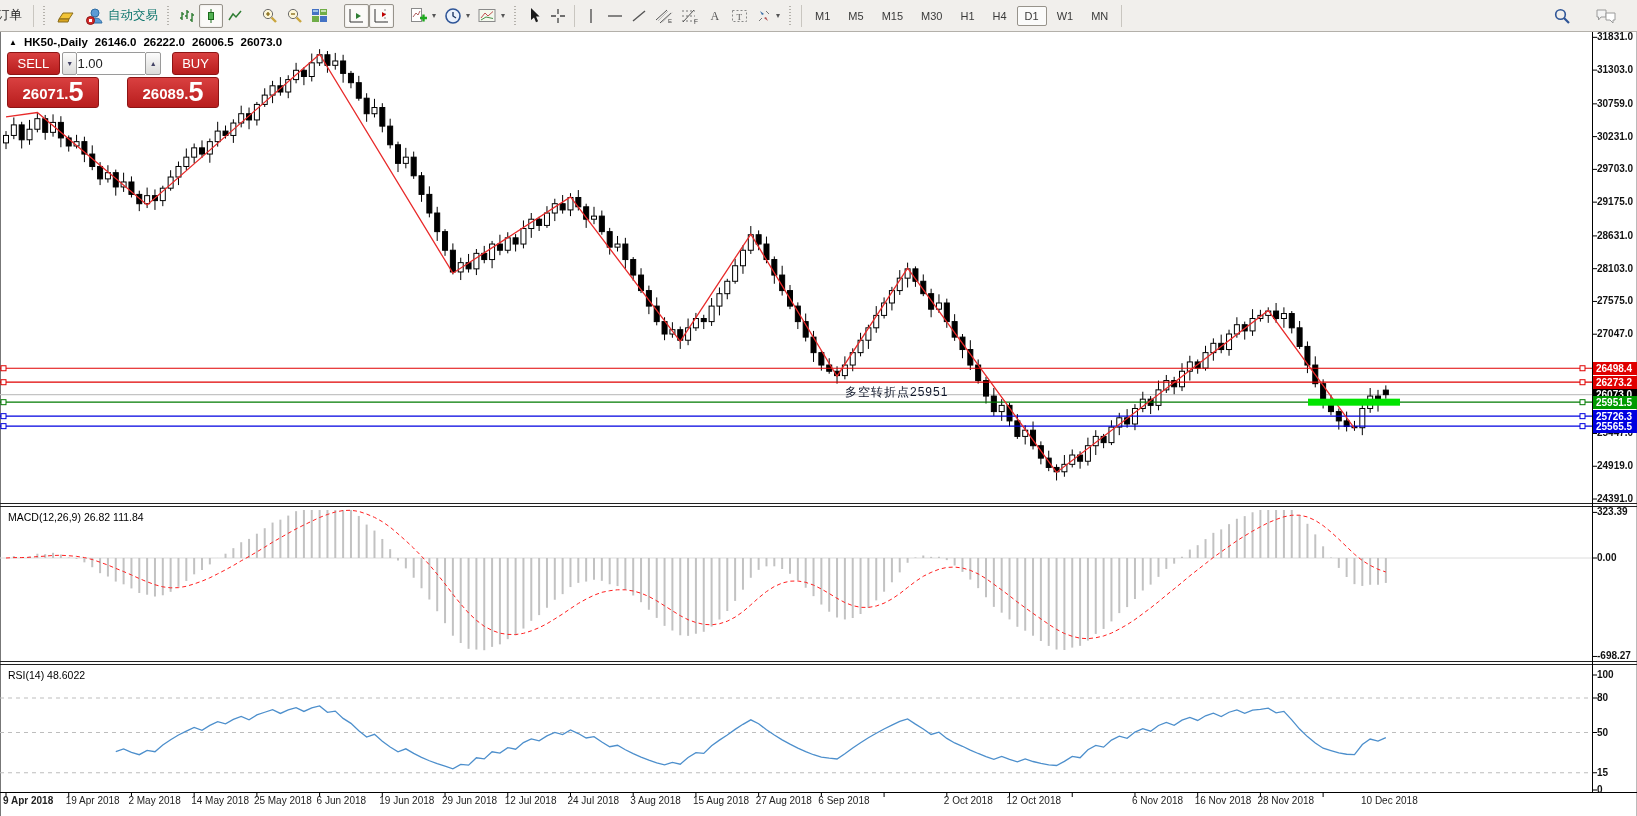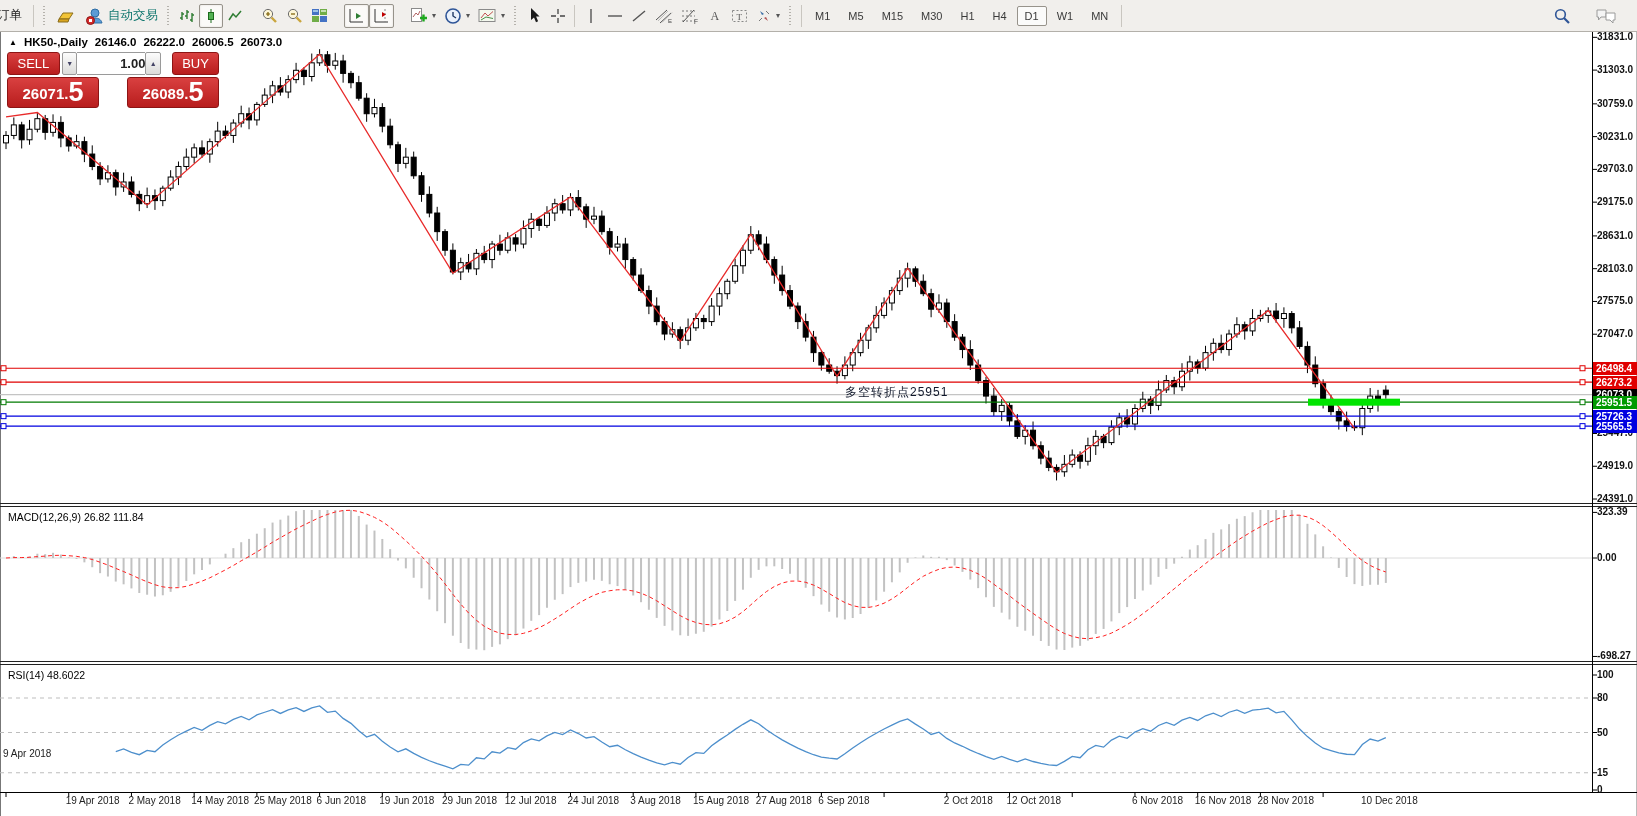--- a/index.html
+++ b/index.html
@@ -33,22 +33,22 @@
   .datelbl{position:absolute;top:795px;font-size:10px;color:#222;white-space:nowrap;z-index:3}
   
   #trade{position:absolute;left:7px;top:52px;width:212px;z-index:7;font-family:"Liberation Sans",sans-serif}
   #trade .row1{display:flex;height:23px;align-items:stretch}
   .redbtn{background:linear-gradient(#d94040,#b81d1d);border:1px solid #8d1414;color:#fff;
           display:flex;align-items:center;justify-content:center;font-size:13px;border-radius:3px}
   #sell-btn{width:52px}
   #buy-btn{width:46px;margin-left:11px}
   .spin{width:14px;background:linear-gradient(#fcfcfc,#dcdcda);border:1px solid #9a9a9a;display:flex;
         align-items:center;justify-content:center;font-size:7px;color:#446;border-radius:2px}
-  #vol{width:68px;border:1px solid #9a9a9a;border-left:none;border-right:none;text-align:right;
-       font-size:13px;font-weight:bold;color:#222;padding:0}
+  #vol{width:68px;border:1px solid #9a9a9a;border-left:none;border-right:none;text-align:left;
+       font-size:13px;font-weight:normal;color:#222;padding:0}
   #sd{margin-left:2px}
   .bigprice{width:97px;height:31px;margin-top:2px;display:flex;align-items:flex-end;justify-content:center;
             background:linear-gradient(#d94040,#b81d1d);border:1px solid #8d1414;border-radius:3px;color:#fff;padding-bottom:1px;box-sizing:border-box}
   .bigprice .sm{font-size:15px;font-weight:bold;line-height:24px}
   .bigprice .bg{font-size:27px;font-weight:bold;line-height:27px}
   #trade .row2{display:flex;gap:28px}
   svg#chart{position:absolute;left:0;top:0;z-index:1}
 </style>
 </head>
 <body>
@@ -933,21 +933,21 @@
     <div class="pricebox" style="left: 1593px; top: 409.66px; background: rgb(0, 0, 224);">25726.3</div>
     <div class="pricebox" style="left: 1593px; top: 419.639px; background: rgb(0, 0, 224);">25565.5</div>
     <div class="axlbl" style="left: 1597px; top: 506.402px;">323.39</div>
     <div class="axlbl" style="left: 1597px; top: 552px;">0.00</div>
     <div class="axlbl" style="left: 1597px; top: 650.456px;">-698.27</div>
     <div class="axlbl" style="left: 1597px; top: 669px;">100</div>
     <div class="axlbl" style="left: 1597px; top: 692px;">80</div>
     <div class="axlbl" style="left: 1597px; top: 726.5px;">50</div>
     <div class="axlbl" style="left: 1597px; top: 766.75px;">15</div>
     <div class="axlbl" style="left: 1597px; top: 784px;">0</div>
-    <div class="datelbl" style="left: 3px; top: 748px;">9 Apr 2018</div>
+    <div class="datelbl" style="left: 3px; top: 795px; font-weight: bold;">9 Apr 2018</div>
     <div class="datelbl" style="left: 65.72px; top: 795px;">19 Apr 2018</div>
     <div class="datelbl" style="left: 128.44px; top: 795px;">2 May 2018</div>
     <div class="datelbl" style="left: 191.16px; top: 795px;">14 May 2018</div>
     <div class="datelbl" style="left: 253.88px; top: 795px;">25 May 2018</div>
     <div class="datelbl" style="left: 316.6px; top: 795px;">6 Jun 2018</div>
     <div class="datelbl" style="left: 379.32px; top: 795px;">19 Jun 2018</div>
     <div class="datelbl" style="left: 442.04px; top: 795px;">29 Jun 2018</div>
     <div class="datelbl" style="left: 504.76px; top: 795px;">12 Jul 2018</div>
     <div class="datelbl" style="left: 567.48px; top: 795px;">24 Jul 2018</div>
     <div class="datelbl" style="left: 630.2px; top: 795px;">3 Aug 2018</div>

